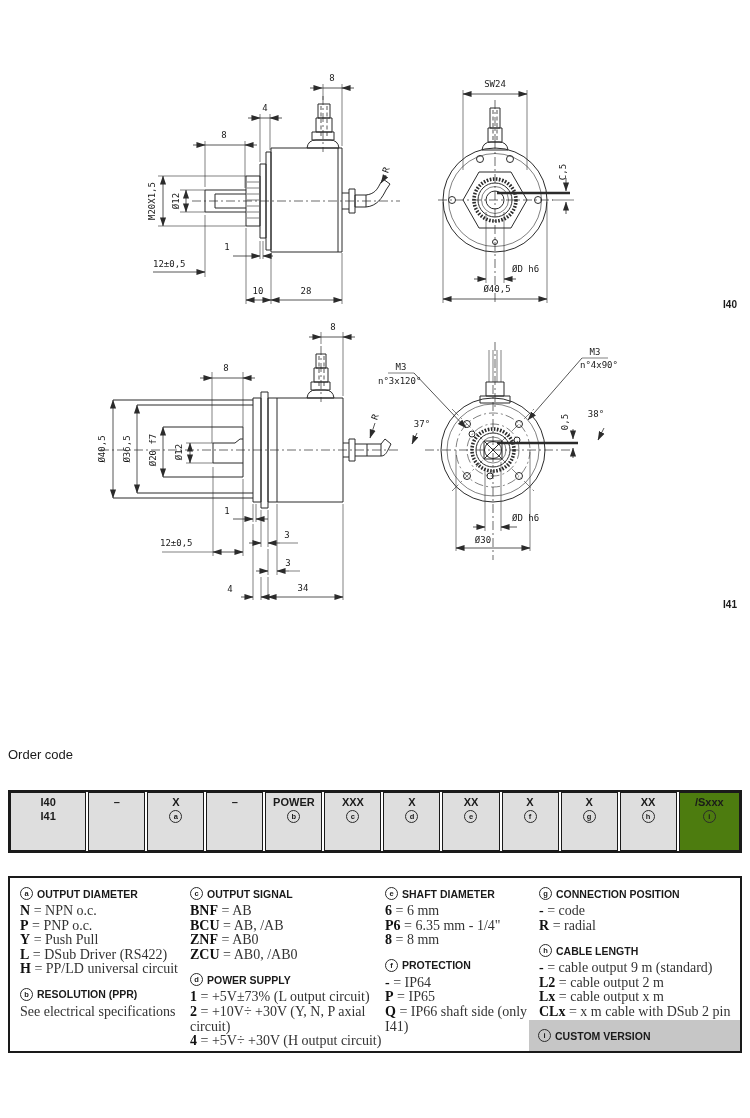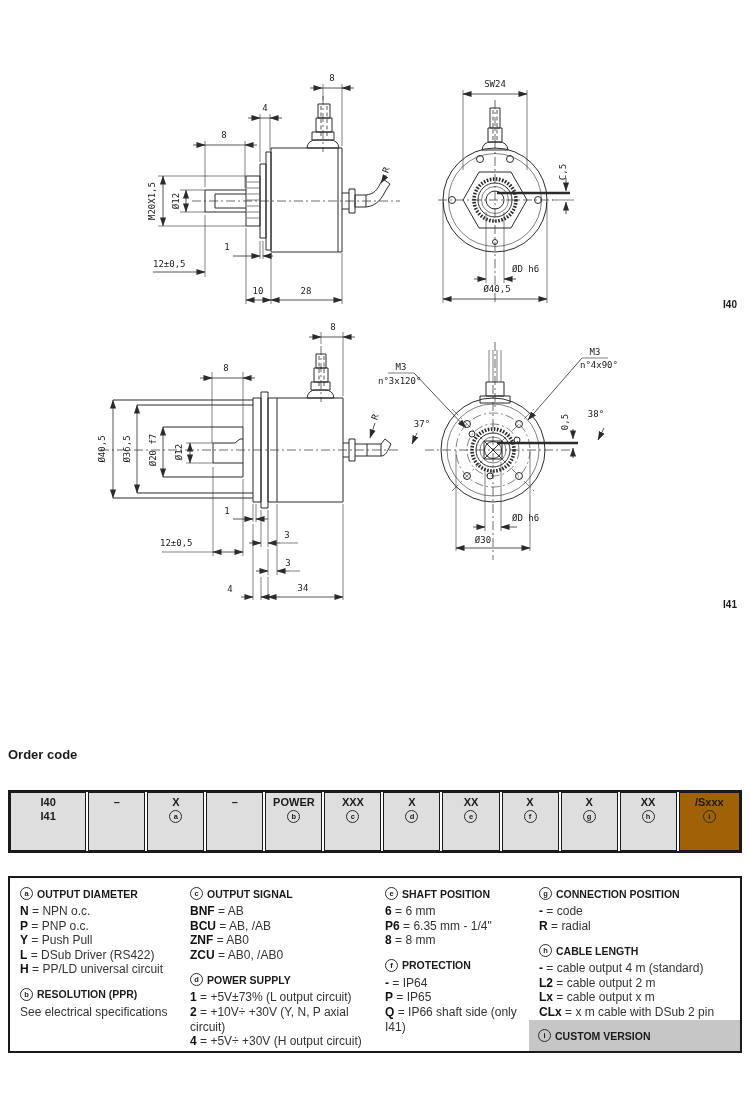--- a/index.html
+++ b/index.html
@@ -11,43 +11,43 @@
   .thn{stroke:#2b2b2b;stroke-width:.6;fill:none;}
   .thk{stroke:#2b2b2b;stroke-width:2.4;fill:none;}
   .cl{stroke:#2b2b2b;stroke-width:.7;fill:none;stroke-dasharray:9 3 2 3;}
   .hid{stroke:#2b2b2b;stroke-width:.8;fill:none;stroke-dasharray:4 2.5;}
   .dim{stroke:#2b2b2b;stroke-width:.8;fill:none;}
   .knurl{stroke:#2b2b2b;stroke-width:3.6;fill:none;stroke-dasharray:1.6 1.5;}
   text.d{font-family:"DejaVu Sans Mono",monospace;font-size:9px;fill:#1a1a1a;}
   
   .figlab{position:absolute;right:13px;font-size:10px;font-weight:bold;}
   
-  .octitle{position:absolute;left:8px;top:747px;font-size:13px;font-weight:bold;}
+  .octitle{position:absolute;left:8px;top:747px;font-size:13px;font-weight:normal;}
   
   .octable{position:absolute;left:8px;top:790px;width:734px;height:63px;border:2px solid #1a1a1a;
            background:#fff;box-sizing:border-box;display:flex;gap:2px;padding:0;}
   .occell{flex:1 1 0;background:#dedede;border:1.5px solid #1a1a1a;box-sizing:border-box;
           display:flex;flex-direction:column;align-items:center;padding-top:3px;gap:1px;}
   .occell.model{flex:1.35 1 0;}
-  .occell.dark{flex:1.08 1 0;background:#a16207;text-align:right;}
+  .occell.dark{flex:1.08 1 0;background:#4d7c0f;text-align:right;}
   .ocval{font-size:11px;font-weight:bold;line-height:13px;}
   .circ{display:inline-flex;align-items:center;justify-content:center;width:11px;height:11px;
         border:1px solid #2b2b2b;border-radius:50%;font-size:7.5px;font-weight:bold;line-height:1;
         background:transparent;flex:0 0 auto;}
   
   .legend{position:absolute;left:8px;top:876px;width:734px;height:177px;border:2px solid #1a1a1a;
           background:#fff;box-sizing:border-box;}
   .lcol{position:absolute;top:9px;}
   .lcol.c1{left:10px;width:168px;}
   .lcol.c2{left:180px;width:192px;}
   .lcol.c3{left:375px;width:148px;}
   .lcol.c4{left:529px;width:196px;}
   .lsec{margin-bottom:11px;}
   .lhead{display:flex;align-items:center;gap:4px;font-size:10.5px;font-weight:bold;margin-bottom:4px;}
-  .litem{font-size:12px;line-height:14.6px;color:#333;}
+  .litem{font-size:14px;line-height:14.6px;color:#333;font-family:Liberation Serif, serif;}
   .litem b{color:#111;}
   .banner{position:absolute;right:0;bottom:0;width:211px;height:31px;background:#c6c6c6;
           display:flex;align-items:center;padding-left:9px;box-sizing:border-box;}
   .banner .lhead{margin:0;}
 </style>
 </head>
 <body>
 
 <div class="page">
 
@@ -383,21 +383,21 @@
         <div class="litem"><b>1</b> <span>=</span> <span>+5V±73% (L output circuit)</span></div>
         <div class="litem"><b>2</b> <span>=</span> <span>+10V÷ +30V (Y, N, P axial circuit)</span></div>
         <div class="litem"><b>4</b> <span>=</span> <span>+5V÷ +30V (H output circuit)</span></div>
       </div>
     </div>
 
     <div class="lcol c3">
       <div class="lsec">
         <div class="lhead">
             <span class="circ">e</span>
-            <span>SHAFT POSITION</span>
+            <span>SHAFT DIAMETER</span>
           </div>
         <div class="litem"><b>6</b> <span>=</span> <span>6 mm</span></div>
         <div class="litem"><b>P6</b> <span>=</span> <span>6.35 mm - 1/4"</span></div>
         <div class="litem"><b>8</b> <span>=</span> <span>8 mm</span></div>
       </div>
       <div class="lsec">
         <div class="lhead">
             <span class="circ">f</span>
             <span>PROTECTION</span>
           </div>
@@ -414,21 +414,21 @@
             <span>CONNECTION POSITION</span>
           </div>
         <div class="litem"><b>-</b> <span>=</span> <span>code</span></div>
         <div class="litem"><b>R</b> <span>=</span> <span>radial</span></div>
       </div>
       <div class="lsec">
         <div class="lhead">
             <span class="circ">h</span>
             <span>CABLE LENGTH</span>
           </div>
-        <div class="litem"><b>-</b> <span>=</span> <span>cable output 4 m (standard)</span></div>
+        <div class="litem"><b>-</b> <span>=</span> <span>cable output 9 m (standard)</span></div>
         <div class="litem"><b>L2</b> <span>=</span> <span>cable output 2 m</span></div>
         <div class="litem"><b>Lx</b> <span>=</span> <span>cable output x m</span></div>
         <div class="litem"><b>CLx</b> <span>=</span> <span>x m cable with DSub 2 pin inline plug</span></div>
       </div>
     </div>
 
     <div class="banner">
       <div class="lhead">
           <span class="circ">i</span>
           <span>CUSTOM VERSION</span>

